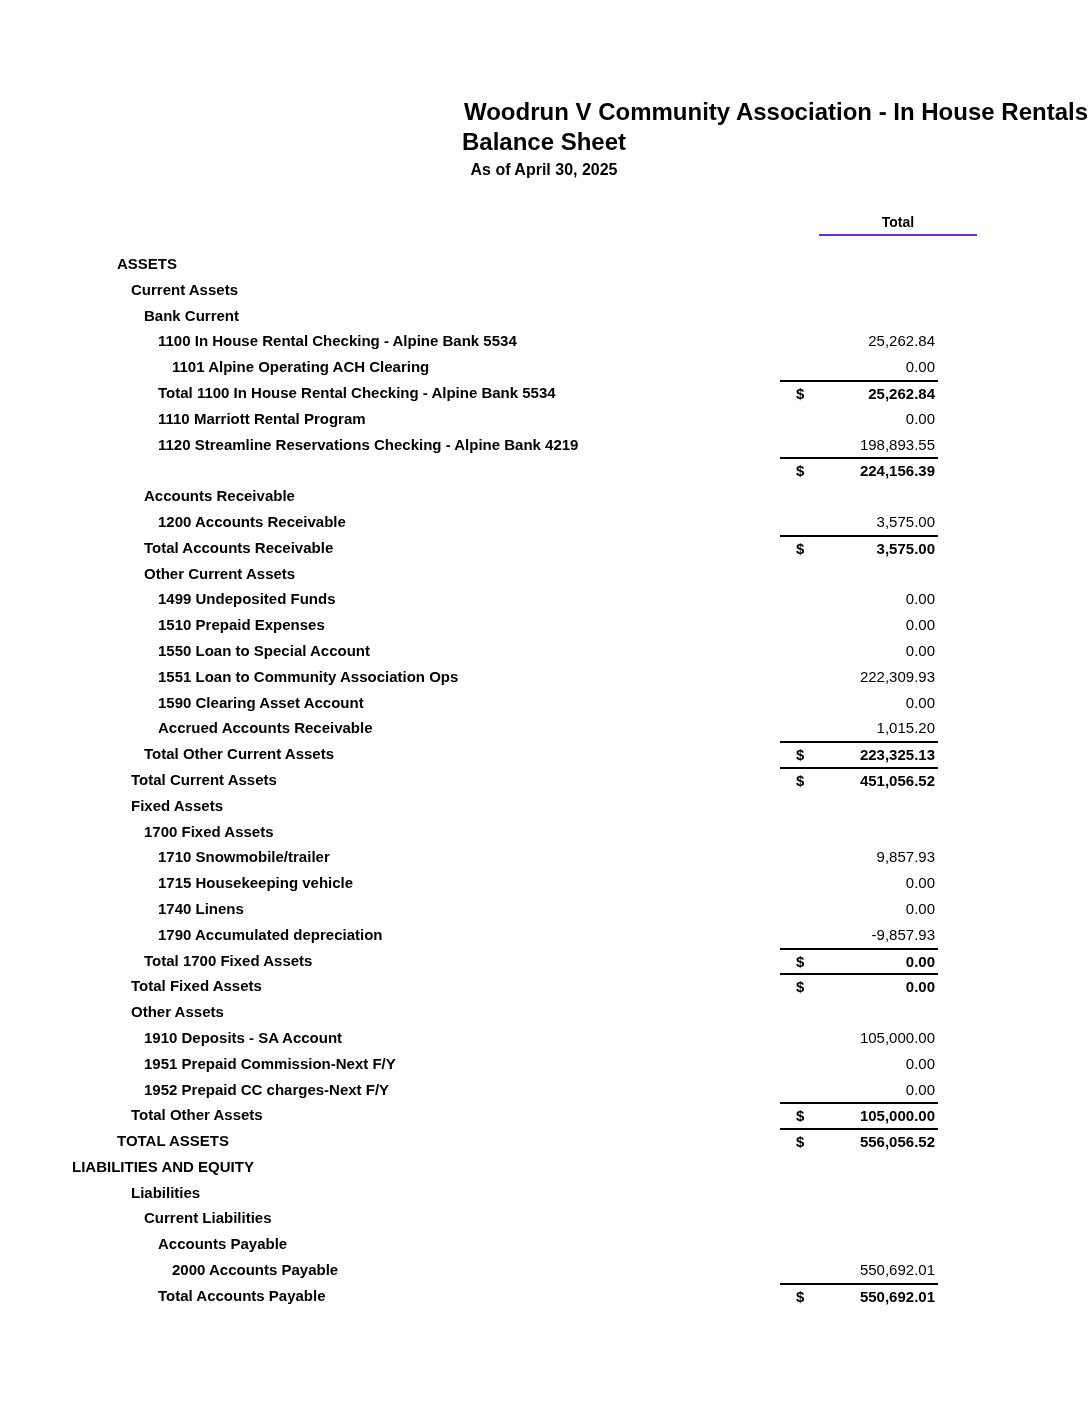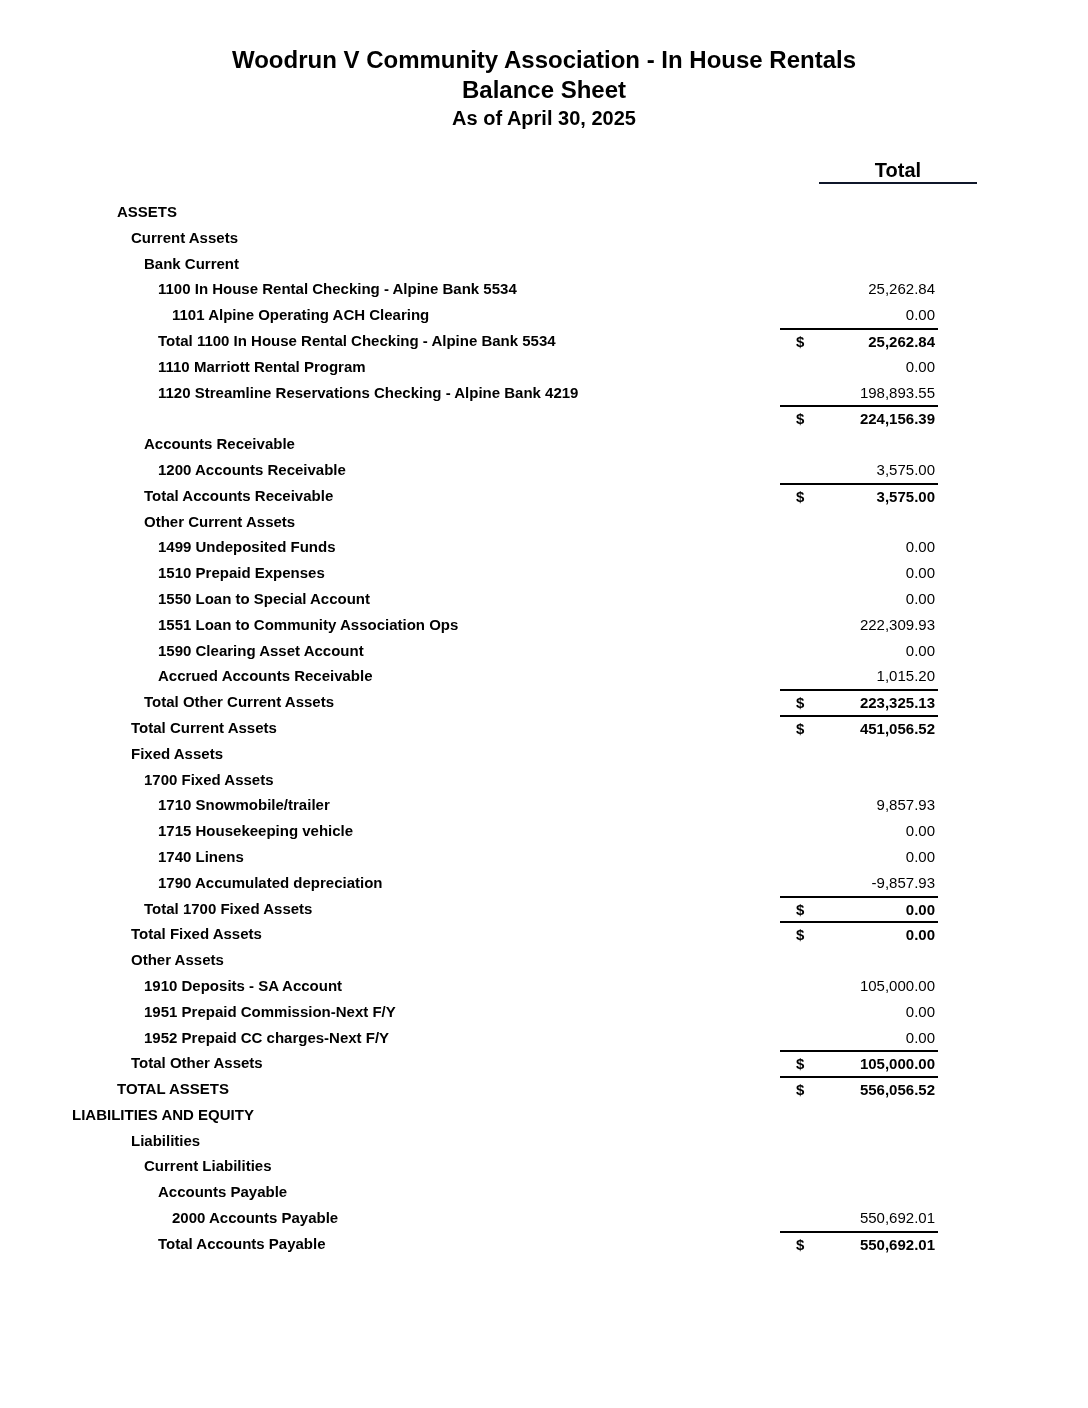--- a/index.html
+++ b/index.html
@@ -2,36 +2,36 @@
 <html><head>
 <meta charset="utf-8">
 <style>
   html,body{margin:0;padding:0;background:#e8e8e8;}
   .page{
     width:1088px;height:1408px;background:#ffffff;position:relative;
     color:#000;font-family:"Liberation Sans","DejaVu Sans",sans-serif;
     overflow:hidden;margin:0 auto;
   }
   .title{
-    margin:0;padding-top:46px;text-align:center;
+    margin:0;padding-top:98px;text-align:right;
     font-size:24px;font-weight:bold;line-height:28px;
   }
   .subtitle{
     text-align:center;font-size:24px;font-weight:bold;line-height:32px;
   }
   .asof{
-    text-align:center;font-size:20px;font-weight:bold;line-height:24px;
+    text-align:center;font-size:16px;font-weight:bold;line-height:24px;
   }
   .col-header{
     position:relative;height:27px;margin-top:28px;
   }
   .col-header .total-cell{
     position:absolute;left:819px;top:0;width:158px;height:26px;
-    text-align:center;font-size:20px;font-weight:bold;line-height:24px;
-    border-bottom:2px solid #0f172a;box-sizing:border-box;
+    text-align:center;font-size:14px;font-weight:bold;line-height:24px;
+    border-bottom:2px solid #6d28d9;box-sizing:border-box;
   }
   .rows{margin-top:14px;}
   .row{
     position:relative;height:25.8px;line-height:25.8px;
     font-size:15px;font-weight:bold;white-space:nowrap;
   }
   .row .label{display:inline-block;}
   .row .value-cell{
     position:absolute;left:780px;top:0;width:158px;height:100%;
     display:flex;justify-content:flex-end;align-items:center;

